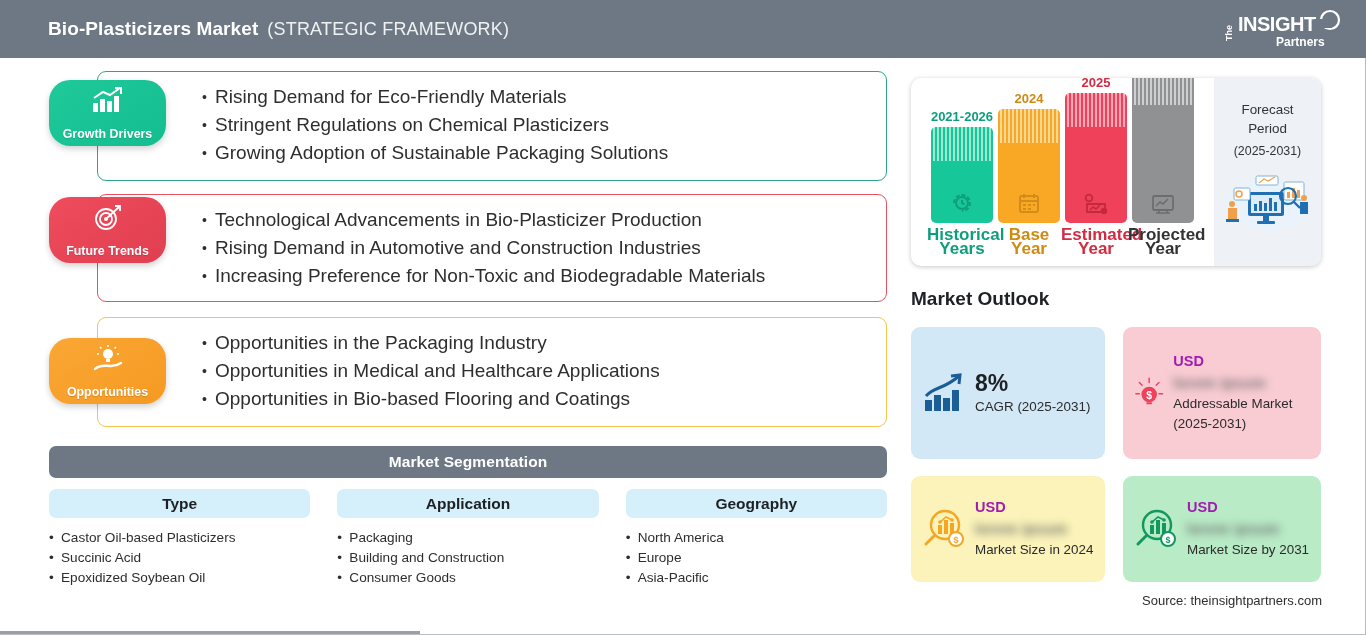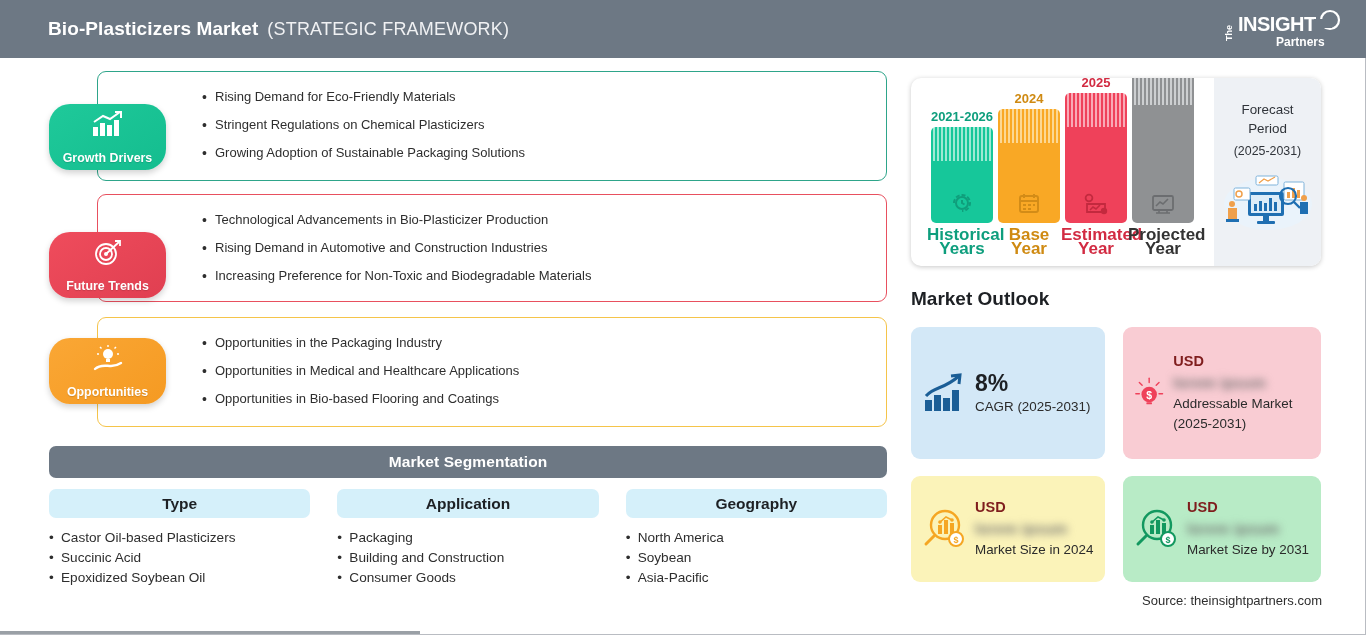--- a/index.html
+++ b/index.html
@@ -51,21 +51,21 @@
     border-radius: 9px;
     background: #fff;
   }
   .panel.green  { top: 13px;  height: 110px; border-color: #2ea58a; }
   .panel.red    { top: 136px; height: 108px; border-color: #e8505f; }
   .panel.orange { top: 259px; height: 110px; border-color: #f5c44a; }
 
   .panel ul { list-style: none; margin: 11px 0 0 104px; }
   .panel li {
     position: relative;
-    font-size: 13px; color: #2e2e2e;
+    font-size: 19px; color: #2e2e2e;
     line-height: 28px;
     padding-left: 13px;
     white-space: nowrap;
   }
   .panel li::before {
     content: "\2022";
     position: absolute; left: 0; top: 0;
     color: #2e2e2e; font-size: 14px;
   }
 
@@ -78,22 +78,22 @@
     padding-bottom: 5px;
     box-shadow: 0 3px 6px rgba(0,0,0,.18);
     z-index: 3;
   }
   .badge-label {
     color: #fff; font-size: 12.4px; font-weight: bold;
     text-shadow: 0 1px 1px rgba(0,0,0,.15);
     white-space: nowrap;
   }
   .badge .bicon { position: absolute; top: 7px; left: 50%; transform: translateX(-50%); }
-  .badge.green  { top: 46px;  background: linear-gradient(145deg,#1fc99a,#14bd8f); }
-  .badge.red    { top: 174px; background: linear-gradient(145deg,#ef4c5c,#e03f51); }
+  .badge.green  { top: 22px;  background: linear-gradient(145deg,#1fc99a,#14bd8f); }
+  .badge.red    { top: 139px; background: linear-gradient(145deg,#ef4c5c,#e03f51); }
   .badge.orange { top: 280px; background: linear-gradient(145deg,#faa735,#f59a22); }
 
   
   .seg-title {
     position: absolute; left: 49px; top: 388px;
     width: 838px; height: 32px;
     background: #6d7884; border-radius: 7px;
     color: #fff; font-size: 15.5px; font-weight: bold;
     display: flex; align-items: center; justify-content: center;
     letter-spacing: .1px;
@@ -161,21 +161,21 @@
   .cards { position: absolute; left: 6px; top: 269px; width: 410px; }
   .card {
     position: absolute; border-radius: 9px;
     display: flex; align-items: center; padding: 0 10px;
   }
   .card.c1 { left: 0;   top: 0;   width: 194px; height: 132px; background: #d3e8f7; }
   .card.c2 { left: 212px; top: 0; width: 198px; height: 132px; background: #f9ccd3; }
   .card.c3 { left: 0;   top: 149px; width: 194px; height: 106px; background: #fbf3b9; }
   .card.c4 { left: 212px; top: 149px; width: 198px; height: 106px; background: #b8ebc6; }
   .card-body { margin-left: 8px; }
-  .card-usd { font-size: 14.5px; font-weight: bold; color: #7f1d1d; }
+  .card-usd { font-size: 14.5px; font-weight: bold; color: #a21caf; }
   .card-blur {
     margin: 5px 0 4px 0; height: 16px;
     font-size: 15px; font-weight: bold; color: #6e6e6e;
     filter: blur(4.2px); letter-spacing: .3px;
   }
   .card-cap { font-size: 13.4px; color: #2b2b2b; line-height: 20px; }
   .card-big { font-size: 23px; font-weight: bold; color: #1d2024; }
 
   .source {
     position: absolute; right: 44px; top: 535px;
@@ -282,21 +282,21 @@
         <ul>
           <li>Packaging</li>
           <li>Building and Construction</li>
           <li>Consumer Goods</li>
         </ul>
       </div>
       <div class="seg-col">
         <div class="seg-head">Geography</div>
         <ul>
           <li>North America</li>
-          <li>Soybean</li>
+          <li>Europe</li>
           <li>Asia-Pacific</li>
         </ul>
       </div>
     </div>
   </div>
 
   <div class="right">
 
     <div class="forecast-card">
       <div class="bars">

